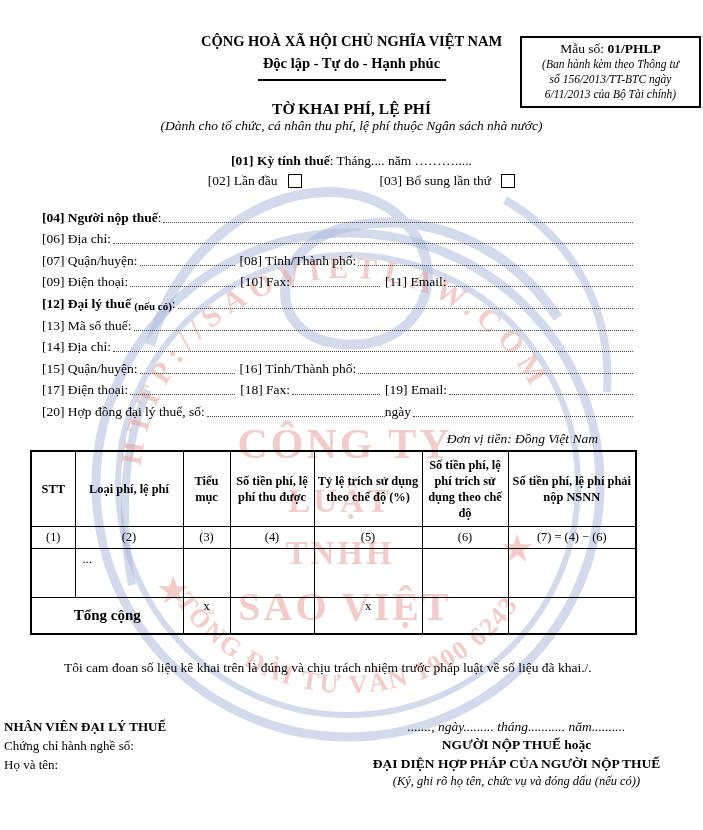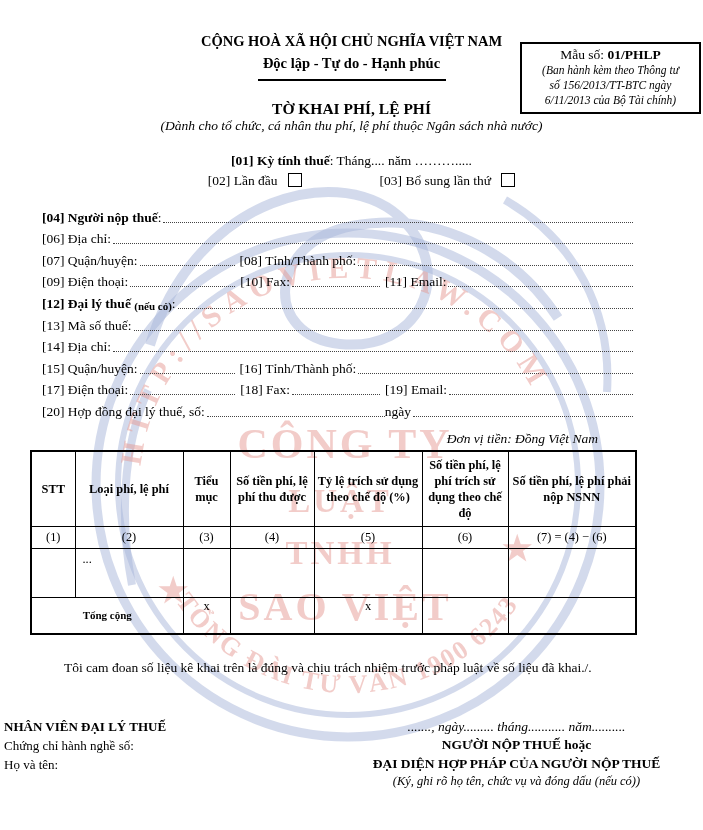--- a/index.html
+++ b/index.html
@@ -6,58 +6,58 @@
   body {
     width:703px; height:830px; background:#ffffff; color:#000;
     font-family:"Liberation Serif","DejaVu Serif",serif;
     position:relative; overflow:hidden;
   }
   .watermark { position:absolute; left:0; top:0; z-index:0; pointer-events:none; }
   .content { position:relative; z-index:1; }
 
   
   .form-box {
-    position:absolute; left:520px; top:12px; width:181px; box-sizing:border-box;
+    position:absolute; left:520px; top:6px; width:181px; box-sizing:border-box;
     border:2px solid #000; background:#fff; z-index:3;
     text-align:center; padding:3px 2px 4px;
   }
   .form-box .l1 { font-size:13.5px; }
   .form-box .l1 .v { font-weight:bold; }
   .form-box .it { font-size:11.5px; font-style:italic; line-height:1.3; }
 
   .nat-header { margin-top:30px; text-align:center; font-weight:bold; font-size:14.5px; line-height:1.55; }
   .divider { width:188px; border-top:2px solid #000; margin:4px auto 0; }
 
   .title { margin-top:19px; text-align:center; font-size:15.5px; font-weight:bold; }
   .subtitle { text-align:center; font-style:italic; font-size:13.5px; margin-top:0; }
   .period { text-align:center; font-size:13.5px; margin-top:19px; }
   .period .bl { font-weight:bold; }
   .chk-row { display:flex; justify-content:center; align-items:center; gap:58px; font-size:13.5px; margin-top:4px; }
-  .chk-item { display:flex; align-items:flex-start;padding-left:20px; }
+  .chk-item { display:flex; align-items:center;padding-left:20px; }
   .chk-box { display:inline-block; width:12px; height:12px; border:1.4px solid #000; margin-left:10px; background:#fff0; }
 
   .fields { margin:15px 70px 0 42px; font-size:13.5px; }
   .frow { display:flex; align-items:flex-end; height:21.6px; white-space:nowrap; }
   .frow .bl { font-weight:bold; }
   .frow .note { font-size:11px; font-weight:bold; }
   .frow .ml { margin-left:5px; }
   .dots { height:5px; border-bottom:1.8px dotted #444; margin:0 0 3px 2px; }
   .dots.grow { flex:1 1 auto; }
   .w95  { width:95px; }  .w105 { width:105px; }
   .w88  { width:88px; }  .w178 { width:178px; }
 
   .currency { text-align:right; font-style:italic; font-size:13.5px; margin:11px 105px 3px 0; }
 
   table.fee { border-collapse:collapse; margin-left:30px; width:605px; table-layout:fixed; border:2px solid #000; }
   table.fee th, table.fee td { border:1px solid #000; font-size:12.4px; padding:1px 3px; overflow:hidden; }
   table.fee thead th { font-weight:bold; text-align:center; vertical-align:middle; height:72px; line-height:1.3; }
   tr.num-row td { text-align:center; height:19px; }
   tr.body-row td { height:42px; vertical-align:top; text-align:left; padding:3px 7px; }
   tr.total-row td { height:33px; vertical-align:top; text-align:center; }
-  tr.total-row td.lbl { font-weight:bold; vertical-align:middle; font-size:11px; }
+  tr.total-row td.lbl { font-weight:bold; vertical-align:middle; font-size:15px; }
 
   .declaration { margin:23px 36px 0 30px; font-size:13.5px; text-align:justify; text-indent:34px; line-height:1.5; }
 
   .footer { display:flex; margin-top:40px; }
   .f-left { margin-left:4px; width:326px; font-size:13px; line-height:1.45; }
   .f-left .t { font-weight:bold; }
   .f-right { width:373px; text-align:center; font-size:13.5px; line-height:1.35; }
   .f-right .date { font-style:italic; }
   .f-right .t1, .f-right .t2 { font-weight:bold; }
   .f-right .sig-note { font-style:italic; font-size:12.5px; }

